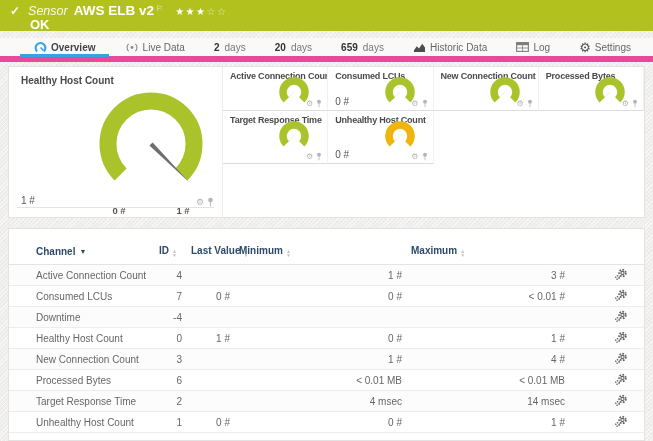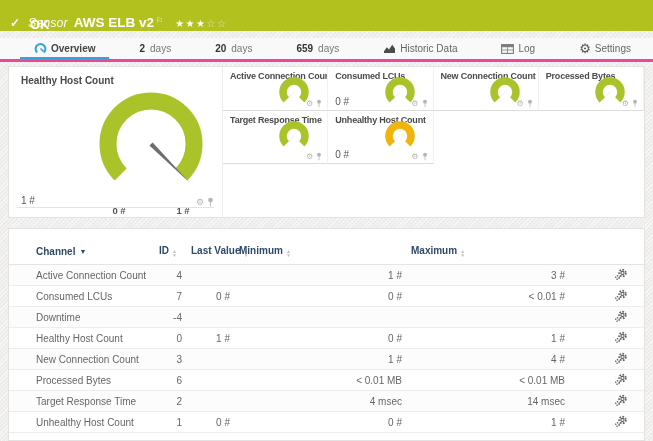--- a/index.html
+++ b/index.html
@@ -12,31 +12,31 @@
       repeating-linear-gradient(135deg, rgba(255,255,255,0.55) 0 1px, transparent 1px 3px),
       repeating-linear-gradient(45deg, rgba(0,0,0,0.02) 0 1px, transparent 1px 3px);
   }
   .page { width:653px; height:441px; position:relative; }
 
   
   .titlebar { height:31px; background:#b2c11e; position:relative; }
   .tb-line1 { position:absolute; top:3px; left:10px; display:flex; align-items:baseline; white-space:nowrap; }
   .tb-check { color:#fff; font-weight:bold; font-size:12px; margin-right:8px; }
   .tb-kind  { color:rgba(255,255,255,0.93); font-style:italic; font-size:12.5px; }
-  .tb-name  { color:#fff; font-weight:bold; font-size:13.5px; margin-left:6px;margin-top:12px; }
+  .tb-name  { color:#fff; font-weight:bold; font-size:13.5px; margin-left:6px; }
   .tb-flag  { color:rgba(255,255,255,0.9); font-size:8px; vertical-align:super; margin-left:2px; position:relative; top:-4px; }
   .tb-stars { margin-left:12px; font-size:10px; letter-spacing:1.5px; }
   .tb-stars .full  { color:#ffffff; }
   .tb-stars .empty { color:rgba(255,255,255,0.65); }
   .tb-status { position:absolute; top:17px; left:30px; color:#fff; font-weight:bold; font-size:13px; }
 
   
   .tabbar {
     margin-top:7px; height:24px; background:#f9f9f9;
-    border-bottom:3px solid #ec4899;
+    border-bottom:6px solid #ec4899;
     display:flex; align-items:center; justify-content:space-between;
     padding:0 22px 0 34px; font-size:10px; color:#666;
   }
   .tab { display:flex; align-items:center; gap:4px; height:100%; position:relative; cursor:pointer; white-space:nowrap; }
   .tab.active { color:#444; font-weight:bold; }
   .tab.active::after { content:""; position:absolute; left:-14px; right:-14px; bottom:-1px; height:3px; background:#36a3da; }
   .tab .num { font-weight:bold; color:#333; margin-right:1px; }
   .tab .unit { color:#777; }
   .gear-glyph { font-size:13px; color:#555; line-height:1; }
 
@@ -98,20 +98,28 @@
     <div class="tb-status">OK</div>
   </div>
 
   <div class="tabbar">
     <div class="tab active">
       <svg width="13" height="13" viewBox="0 0 13 13">
         <path d="M3.1 10.4 A 4.9 4.9 0 1 1 9.9 10.4" fill="none" stroke="#36a3da" stroke-width="2.1"></path>
         <path d="M6.5 6.5 L9.6 9.6" stroke="#36a3da" stroke-width="1.5"></path>
       </svg>
       <span>Overview</span>
+    </div>
+    <div class="tab">
+      <svg width="14" height="11" viewBox="0 0 14 11">
+        <path d="M3.6 1.8 A 5.2 5.2 0 0 0 3.6 9.2" fill="none" stroke="#8a8a8a" stroke-width="1.1"></path>
+        <path d="M10.4 1.8 A 5.2 5.2 0 0 1 10.4 9.2" fill="none" stroke="#8a8a8a" stroke-width="1.1"></path>
+        <circle cx="7" cy="5.5" r="1.4" fill="#8a8a8a"></circle>
+      </svg>
+      <span>Live Data</span>
     </div>
     <div class="tab">
       <span class="num">2</span>
       <span class="unit">days</span>
     </div>
     <div class="tab">
       <span class="num">20</span>
       <span class="unit">days</span>
     </div>
     <div class="tab">

